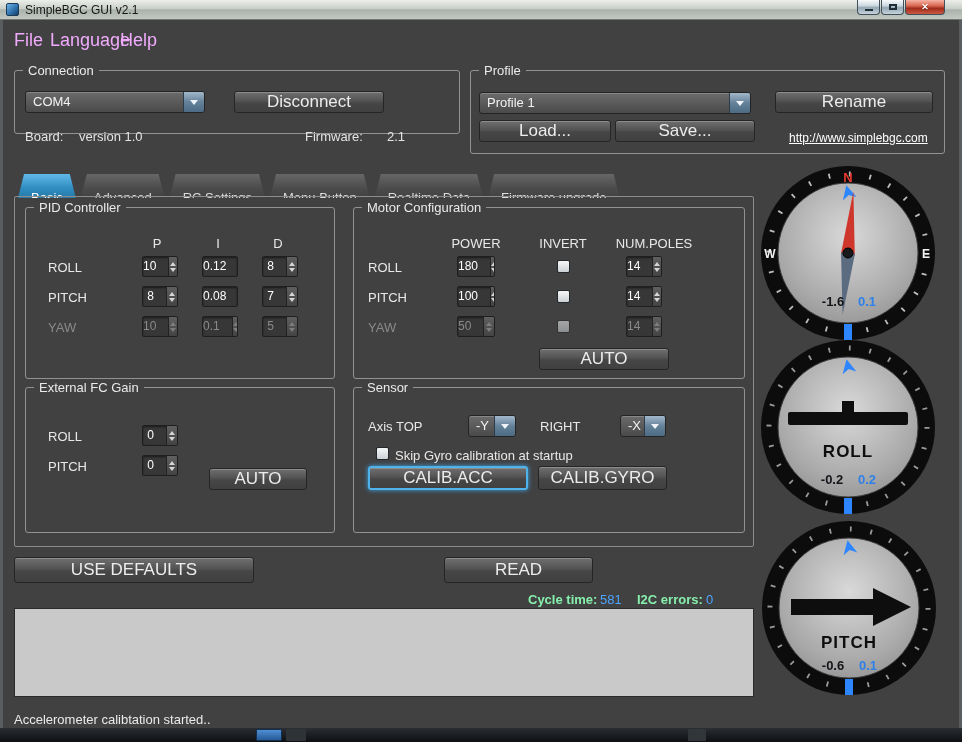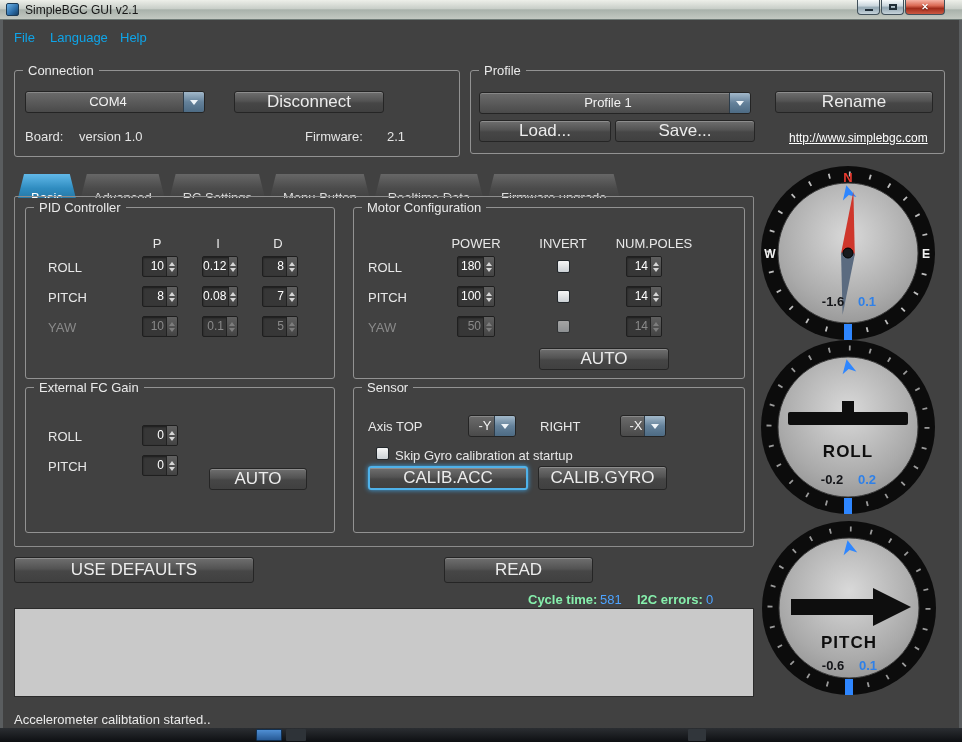--- a/index.html
+++ b/index.html
@@ -18,48 +18,48 @@
     background:linear-gradient(135deg,#6fb4e8,#2b6da8 60%,#173f63); border:1px solid #1b3a55; }
   .title { margin-left:6px; font-size:12px; color:#161616; }
   .wbtn { position:absolute; top:0; height:15px; border:1px solid #41505a; border-top:none;
     border-radius:0 0 4px 4px; background:linear-gradient(#f8fbfc,#ccd8df 40%,#93a7b3 55%,#c6d3da);
     display:flex; align-items:center; justify-content:center; }
   .wbtn.close { background:linear-gradient(#f6b3a6,#da6a55 40%,#a12c1b 60%,#cb5942); }
   .glyph-min { width:8px; height:2px; background:#1f2d37; margin-top:5px; }
   .glyph-max { width:8px; height:6px; border:2px solid #1f2d37; }
   .glyph-x { color:#fff; font-size:9px; font-weight:bold; text-shadow:0 1px 1px #5a120a; }
   
-  .menu-item { position:absolute; top:30px; color:#0ea5e9; font-size:13px; }
+  .menu-item { position:absolute; top:30px; color:#f0abfc; font-size:18px; }
   
   .group { position:absolute; border:1px solid #929292; border-radius:3px; }
   .glabel { position:absolute; top:-8px; left:8px; background:#414141; padding:0 5px;
     font-size:13px; color:#eaeaea; white-space:nowrap; }
   .lab { position:absolute; font-size:13px; color:#e4e4e4; white-space:nowrap; }
   .lab.dark { color:#86efac;font-weight:bold; }
   .lab.blue { color:#4da3ff; }
   .rowlab { position:absolute; font-size:13px; color:#e8e8e8; }
   .rowlab.dis, .dis-text { color:#8a8a8a; }
   .colhead { position:absolute; font-size:13px; color:#e8e8e8; text-align:center; }
   
   .btn { position:absolute; display:flex; align-items:center; justify-content:center;
     background:linear-gradient(#6f6f6f,#535353 45%,#464646 55%,#404040);
     border:1px solid #252525; border-radius:3px; color:#ececec; font-size:17px;
     box-shadow:inset 0 1px 0 rgba(255,255,255,.22); cursor:default; white-space:nowrap; }
   .btn.focus { border:2px solid #4fb2ea; box-shadow:0 0 5px #3da5e8, inset 0 1px 0 rgba(255,255,255,.22); }
   
   .combo { position:absolute; display:flex; background:linear-gradient(#6b6b6b,#4a4a4a);
     border:1px solid #242424; border-radius:3px; box-shadow:inset 0 1px 0 rgba(255,255,255,.2); overflow:hidden; }
-  .cval { flex:1; line-height:20px; padding-left:7px; font-size:13px; color:#f2f2f2;text-align:center; }
+  .cval { flex:1; line-height:20px; padding-left:7px; font-size:13px; color:#f2f2f2; }
   .cdd { width:21px; display:flex; align-items:flex-start; justify-content:center;
     background:linear-gradient(#a2b8ca,#64819a 50%,#4d6b84); border-left:1px solid #2c3c4a; }
   .tri-dd { width:0; height:0; border:4px solid transparent; border-top:5px solid #eef4f9; margin-top:8px; }
   
   .spin { position:absolute; width:36px; height:21px; background:#373737; border:1px solid #1f1f1f;
     border-radius:2px; display:flex; box-shadow:inset 0 1px 2px rgba(0,0,0,.5); overflow:hidden; }
-  .sv { flex:1; font-size:12px; color:#fff; text-align:right; line-height:19px; padding-right:2px; }
+  .sv { flex:1; font-size:12px; color:#fff; text-align:right; line-height:19px; padding-right:12px; }
   .sa { width:11px; display:flex; flex-direction:column; align-items:center; justify-content:center;
     gap:2px; background:linear-gradient(#606060,#434343); border-left:1px solid #222; }
   .tu { width:0; height:0; border:3px solid transparent; border-bottom:4px solid #d6d6d6; }
   .td { width:0; height:0; border:3px solid transparent; border-top:4px solid #d6d6d6; }
   .spin.dis .sv { color:#8a8a8a; }
   .spin.dis .tu { border-bottom-color:#7d7d7d; }
   .spin.dis .td { border-top-color:#7d7d7d; }
   
   .cb { position:absolute; width:13px; height:13px; border-radius:2px;
     background:linear-gradient(#f6f6f6,#ccd1d5); border:1px solid #23282c; }
@@ -103,21 +103,21 @@
       <div class="glyph-max"></div>
     </div>
   <div class="wbtn close" style="right:17px;width:40px">
       <span class="glyph-x">✕</span>
     </div>
 
   <span class="menu-item" style="left:14px">File</span>
   <span class="menu-item" style="left:50px">Language</span>
   <span class="menu-item" style="left:120px">Help</span>
 
-  <div class="group" style="left:14px;top:70px;width:446px;height:87px">
+  <div class="group" style="left:14px;top:70px;width:446px;height:64px">
     <span class="glabel">Connection</span>
     <div class="combo" style="left:10px;top:20px;width:180px;height:22px">
       <span class="cval">COM4</span>
       <span class="cdd">
           <i class="tri-dd"></i>
         </span>
     </div>
     <div class="btn" style="left:219px;top:20px;width:150px;height:22px">Disconnect</div>
     <span class="lab" style="left:10px;top:58px">Board:</span>
     <span class="lab" style="left:64px;top:58px">version 1.0</span>

